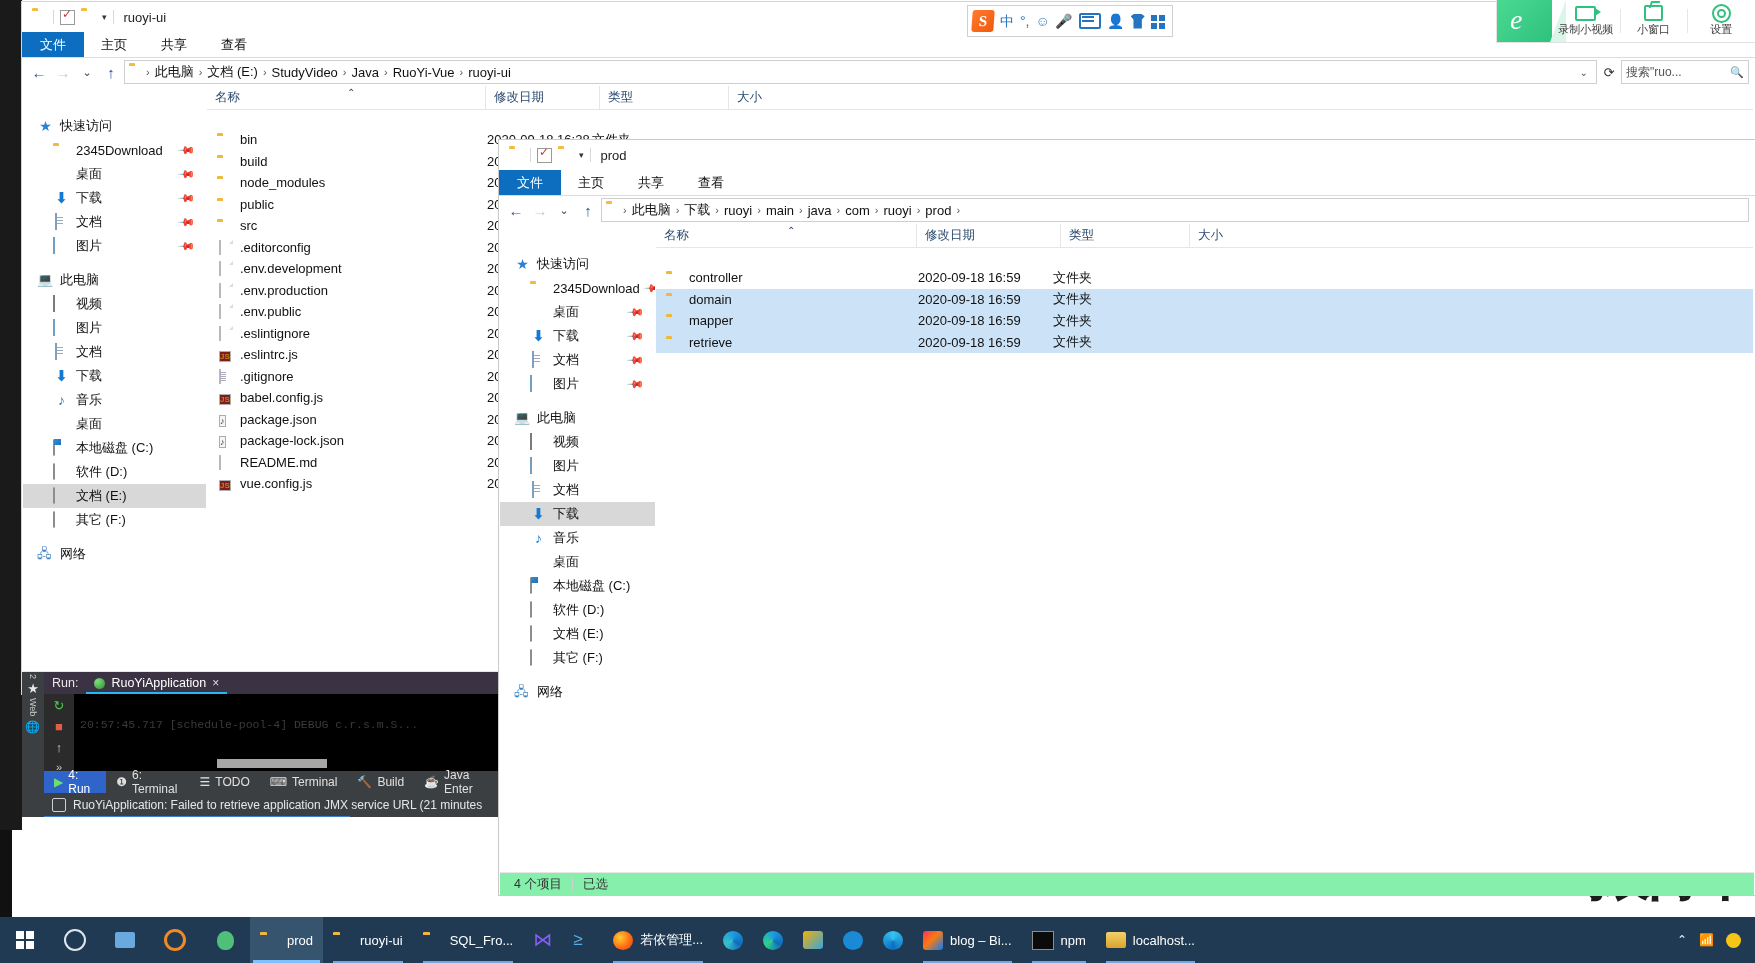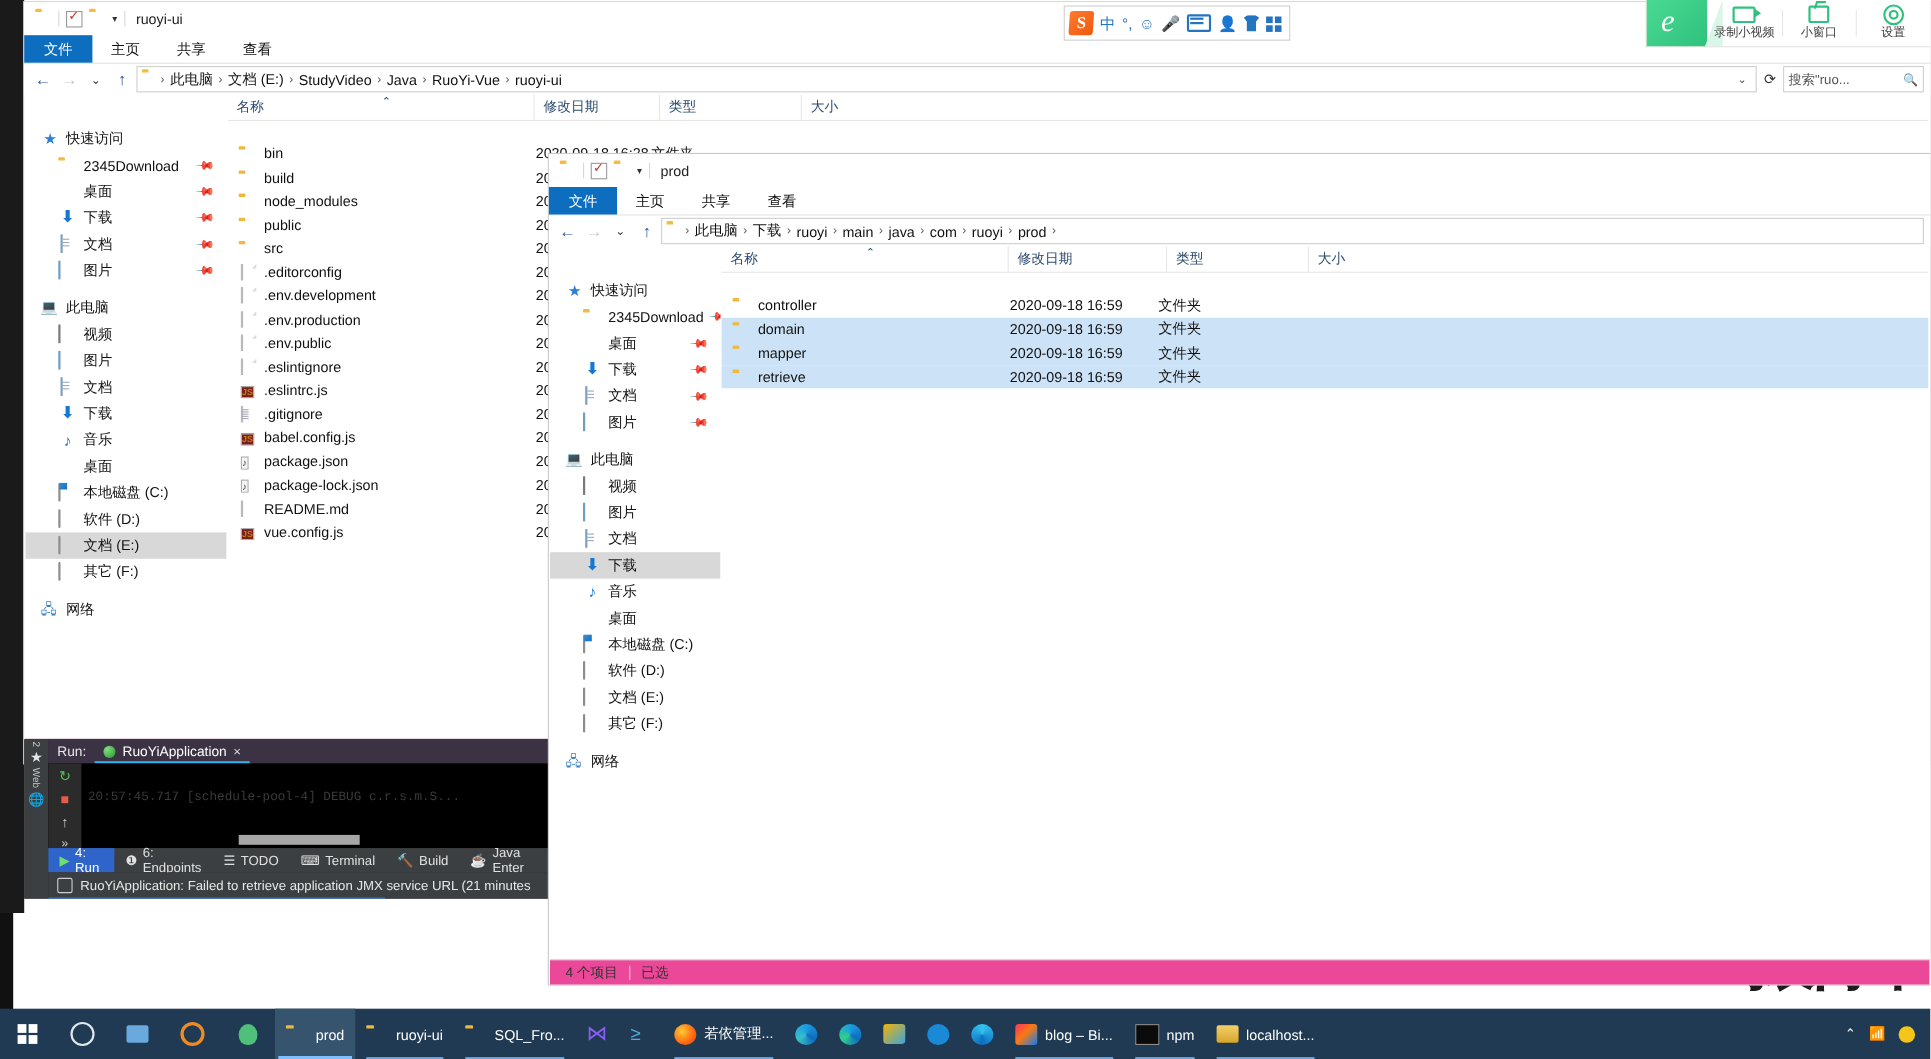--- a/index.html
+++ b/index.html
@@ -102,21 +102,21 @@
   .fi-js{width:13px;height:14px;background:#7f1d1d;border:1px solid #b0b0b0;margin-top:1px;margin-left:2px;
          font-size:8px;color:#b8860b;text-align:center;line-height:14px;font-weight:bold;}
   .fi-txt{width:12px;height:14px;background:#fff;border:1px solid #b9b9b9;margin-top:1px;margin-left:2px;}
   .fi-txt:after{content:"";position:absolute;left:3px;top:3px;width:6px;height:1px;background:#aab;
                 box-shadow:0 2px 0 #aab,0 4px 0 #aab,0 6px 0 #aab,0 8px 0 #aab;}
   .fi-json{width:13px;height:14px;margin-top:1px;margin-left:2px;background:#f5f5f5;border:1px solid #adadad;
            font-size:9px;line-height:14px;text-align:center;color:#444;}
   .fi-md{width:12px;height:14px;background:#fff;border:1px solid #b9b9b9;margin-top:1px;margin-left:2px;}
 
   .statusbar{height:22px;display:flex;align-items:center;font-size:12.5px;color:#333;
-             border-top:1px solid #e6e6e6;padding-left:14px;gap:10px;background:#ec4899;}
+             border-top:1px solid #e6e6e6;padding-left:14px;gap:10px;background:#86efac;}
   .sb-sep{width:1px;height:13px;background:#d0d0d0;}
 
   
   #sogou{position:absolute;left:967px;top:5px;height:30px;border:1px solid #cfcfcf;background:#fff;
          display:flex;align-items:center;gap:6px;padding:0 6px 0 4px;}
   .sg-logo{width:22px;height:22px;background:linear-gradient(135deg,#ff7a2f,#f05a0c);border-radius:3px;
            color:#fff;font-weight:bold;font-size:15px;text-align:center;line-height:22px;
            transform:skewX(-4deg);font-family:"Liberation Serif",serif;}
   .sg-item{color:#2474c0;font-size:14px;line-height:1;}
   .sg-kb{width:18px;height:12px;border:2px solid #2474c0;border-radius:2px;position:relative;}
@@ -792,21 +792,21 @@
 
   <div class="ide-scroll-thumb"></div>
 
   <div class="ide-toolwins">
     <div class="tw active">
       <span style="color:#6fe06f;">▶</span>
       <span>4: Run</span>
     </div>
     <div class="tw">
       <span>❶</span>
-      <span>6: Endpoints</span>
+      <span>6: Terminal</span>
     </div>
     <div class="tw">
       <span>☰</span>
       <span>TODO</span>
     </div>
     <div class="tw">
       <span>⌨</span>
       <span>Terminal</span>
     </div>
     <div class="tw">

